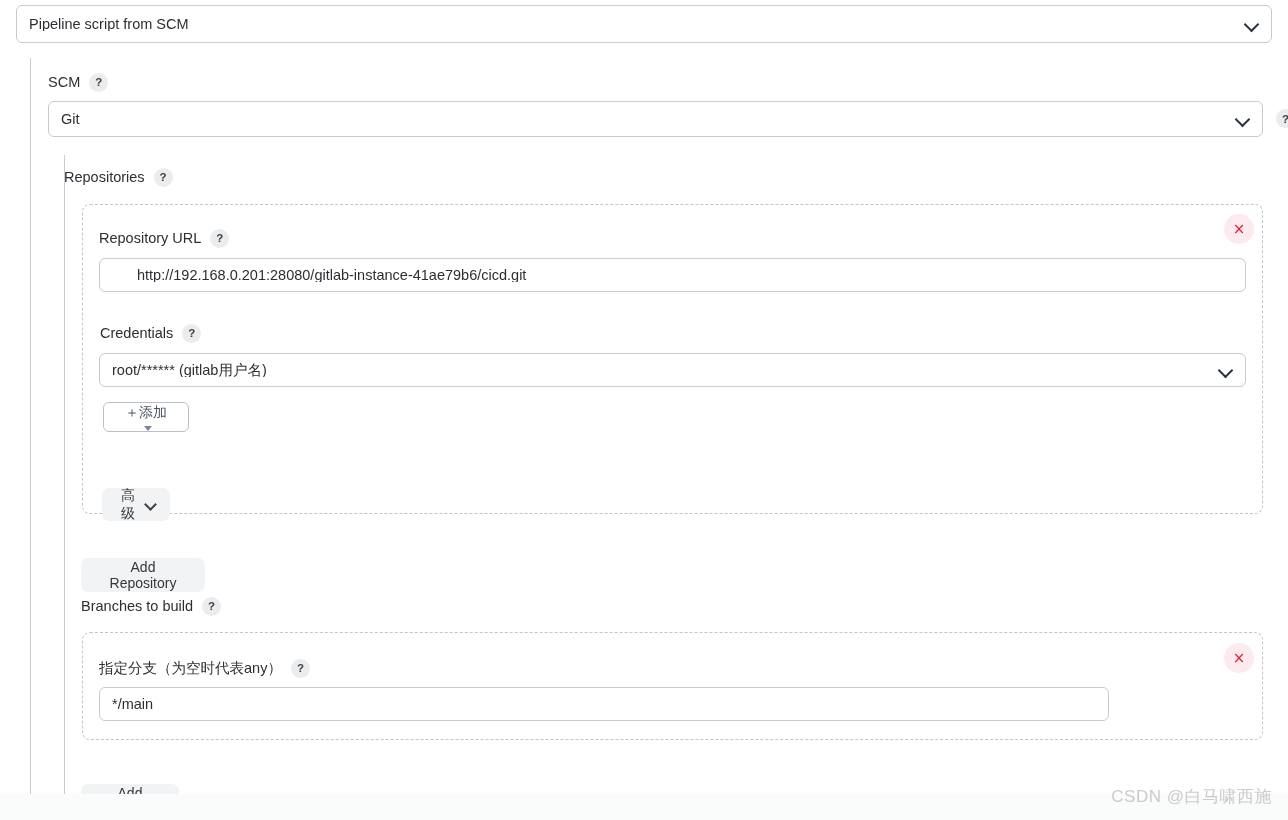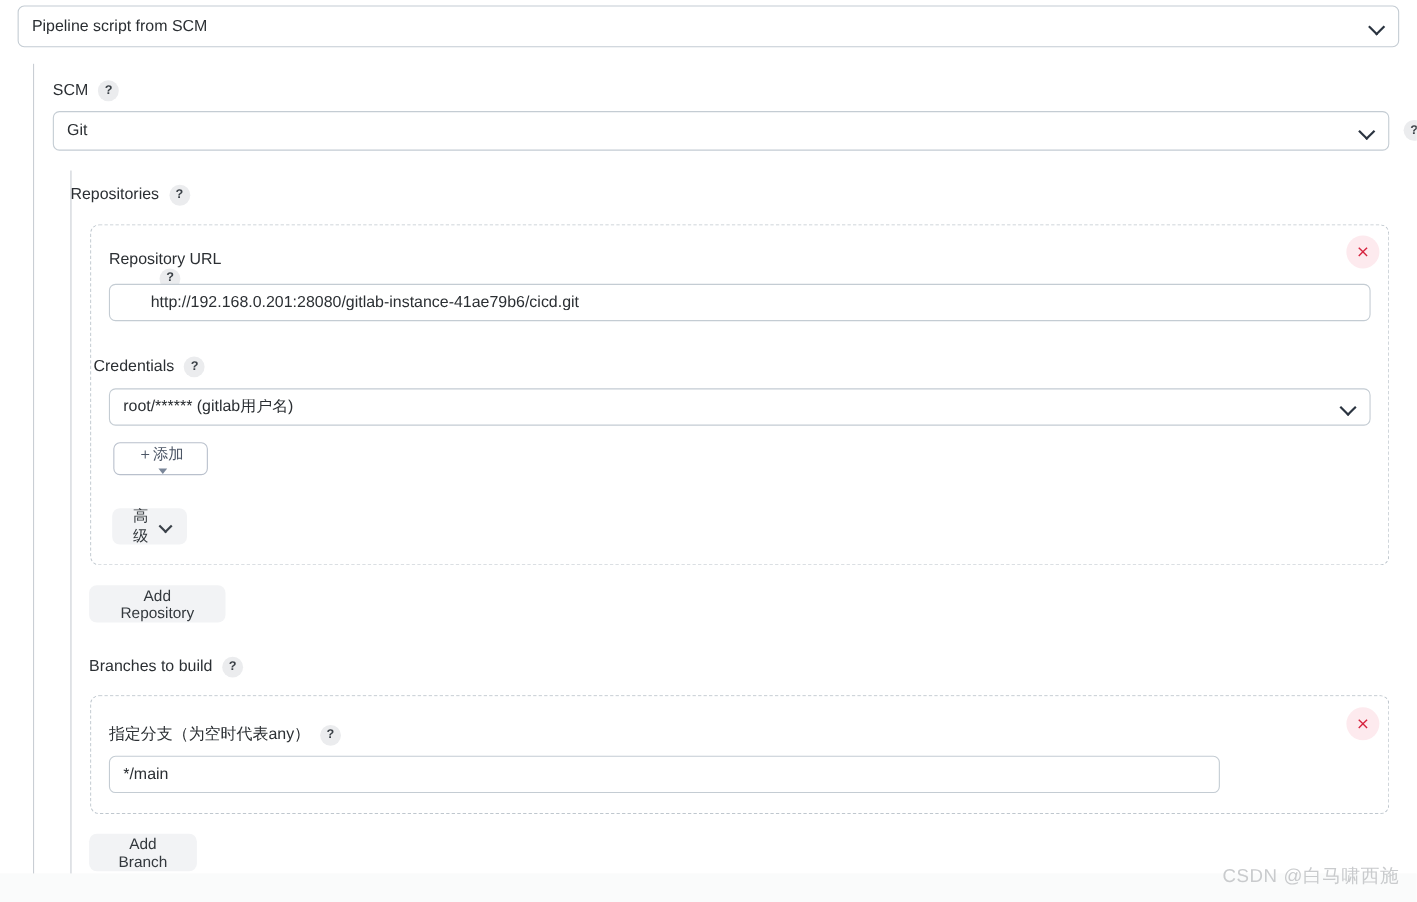--- a/index.html
+++ b/index.html
@@ -116,20 +116,21 @@
     border: none;
     border-radius: 7px;
     font-size: 14px;
     color: #33383d;
     display: flex;
     align-items: center;
     justify-content: center;
     cursor: pointer;
     font-family: inherit;
     padding: 0 16px;
+    margin-top: 26px;
   }
 
   
   .outline-btn {
     position: absolute;
     background: #ffffff;
     border: 1px solid #b9c0cc;
     border-radius: 6px;
     font-size: 14px;
     color: #4b5565;
@@ -229,29 +230,29 @@
     <span>Repositories</span>
     <span class="help">?</span>
   </div>
 
   <div class="dashed-block" style="left:82px; top:204px; width:1181px; height:310px;"></div>
 
   <button class="del-btn" style="left:1224px; top:214px;">
     <span class="x">×</span>
   </button>
 
-  <div class="field-label" style="left:99px; top:229px;flex-direction:column;">
+  <div class="field-label" style="left:99px; top:229px;">
     <span>Repository URL</span>
     <span class="help">?</span>
   </div>
   <div class="text-box" style="left:99px; top:258px; width:1147px; height:34px;padding-left:37px;">
     <span class="val">http://192.168.0.201:28080/gitlab-instance-41ae79b6/cicd.git</span>
   </div>
 
-  <div class="field-label" style="left:85px; top:324px;">
+  <div class="field-label" style="left:100px; top:324px;">
     <span>Credentials</span>
     <span class="help">?</span>
   </div>
   <div class="select-box" style="left:99px; top:353px; width:1147px; height:34px;">
     <span class="val">root/****** (gitlab用户名)</span>
     <span class="chev"></span>
   </div>
 
   <button class="outline-btn" style="left:103px; top:402px; width:86px; height:30px;flex-direction:column;">
     <span>＋添加</span>

